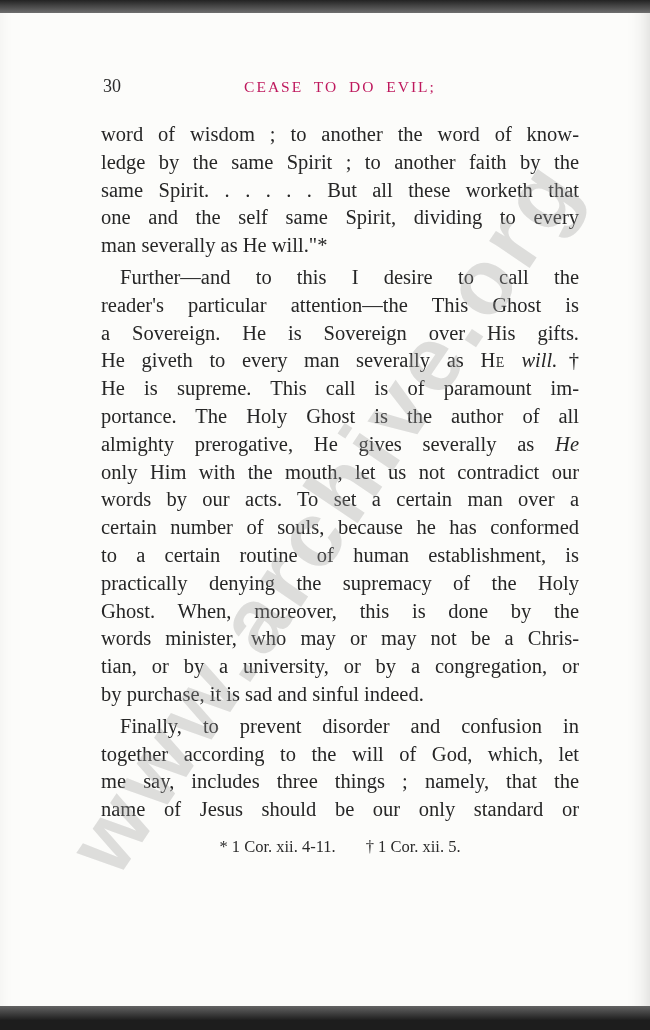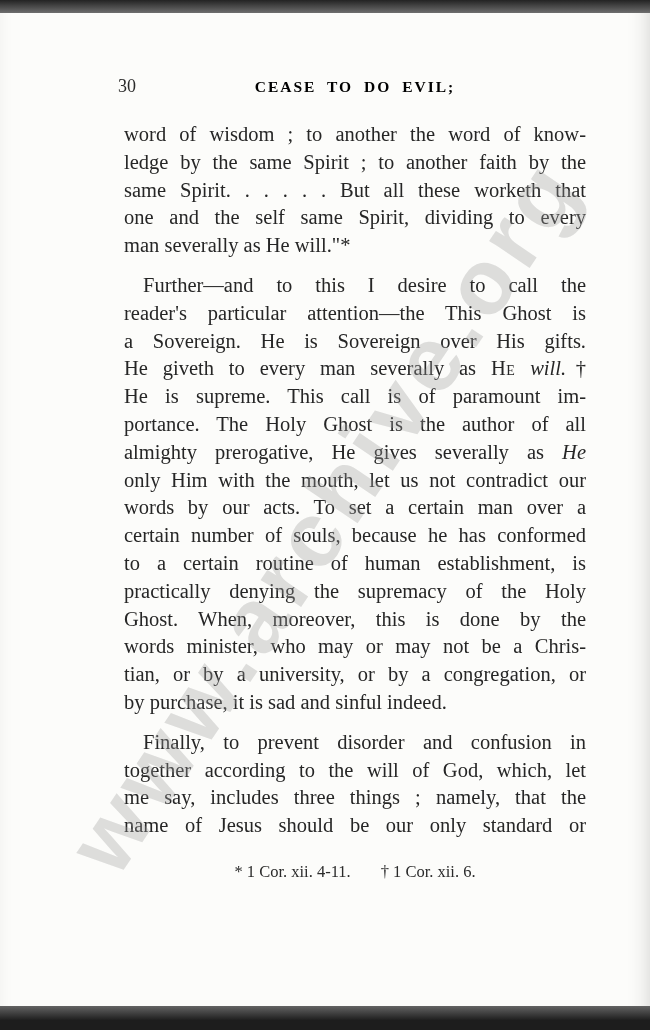--- a/index.html
+++ b/index.html
@@ -20,52 +20,52 @@
   .edge-top {
     position: absolute; top: 0; left: 0; right: 0; height: 13px;
     background: linear-gradient(to bottom, #232323, #6e6e6e);
   }
   .edge-bottom {
     position: absolute; bottom: 0; left: 0; right: 0; height: 24px;
     background: linear-gradient(to top, #1d1d1d 40%, #636363);
   }
   .content {
     position: absolute;
-    left: 112px; top: 74px;
+    left: 97px; top: 74px;
     width: 486px;
   }
   .header { position: relative; height: 26px; }
   .pagenum {
     position: absolute; left: 6px; top: 2px;
     font-size: 18px; color: #2a2a2a;
   }
   .running-title {
     display: block; text-align: center;
-    font-size: 15.5px; font-weight: 700;
+    font-size: 15.5px; font-weight: 400;
     letter-spacing: 2px; word-spacing: 5px;
-    color: #000000; padding-top: 4px;
+    color: #be185d; padding-top: 4px;
   }
   .body-text {
     margin-top: 21px;
     font-size: 20.5px;
     line-height: 27.8px;
     color: #262626;
   }
-  .paragraph { margin: 12px; }
+  .paragraph { margin: 4px; }
   .paragraph.indent .text-line:first-child { text-indent: 19px; }
   .text-line {
     text-align: justify;
     text-align-last: justify;
     white-space: normal;
   }
   .text-line.line-end { text-align-last: left; }
   .italic { font-style: italic; }
   .smallcaps { font-variant: small-caps; letter-spacing: 0.5px; }
   .footnotes {
-    margin-top: 22px;
+    margin-top: 13px;
     display: flex;
     justify-content: center;
     gap: 30px;
     font-size: 16.5px;
     color: #2a2a2a;
   }
   .watermark {
     position: absolute;
     left: 50%; top: 50%;
     transform: translate(-50%, -50%) rotate(-56deg);
@@ -119,20 +119,20 @@
         <div class="paragraph indent">
           <div class="text-line">Finally, to prevent disorder and confusion in</div>
           <div class="text-line">together according to the will of God, which, let</div>
           <div class="text-line">me say, includes three things ; namely, that the</div>
           <div class="text-line">name of Jesus should be our only standard or</div>
         </div>
       </div>
 
     <div class="footnotes">
       <span>* 1 Cor. xii. 4-11.</span>
-      <span>† 1 Cor. xii. 6.</span>
+      <span>† 1 Cor. xii. 5.</span>
     </div>
   </div>
 
   <div class="watermark">www.archive.org</div>
 
   <div class="edge-bottom"></div>
 </div>
 
 </body></html>

